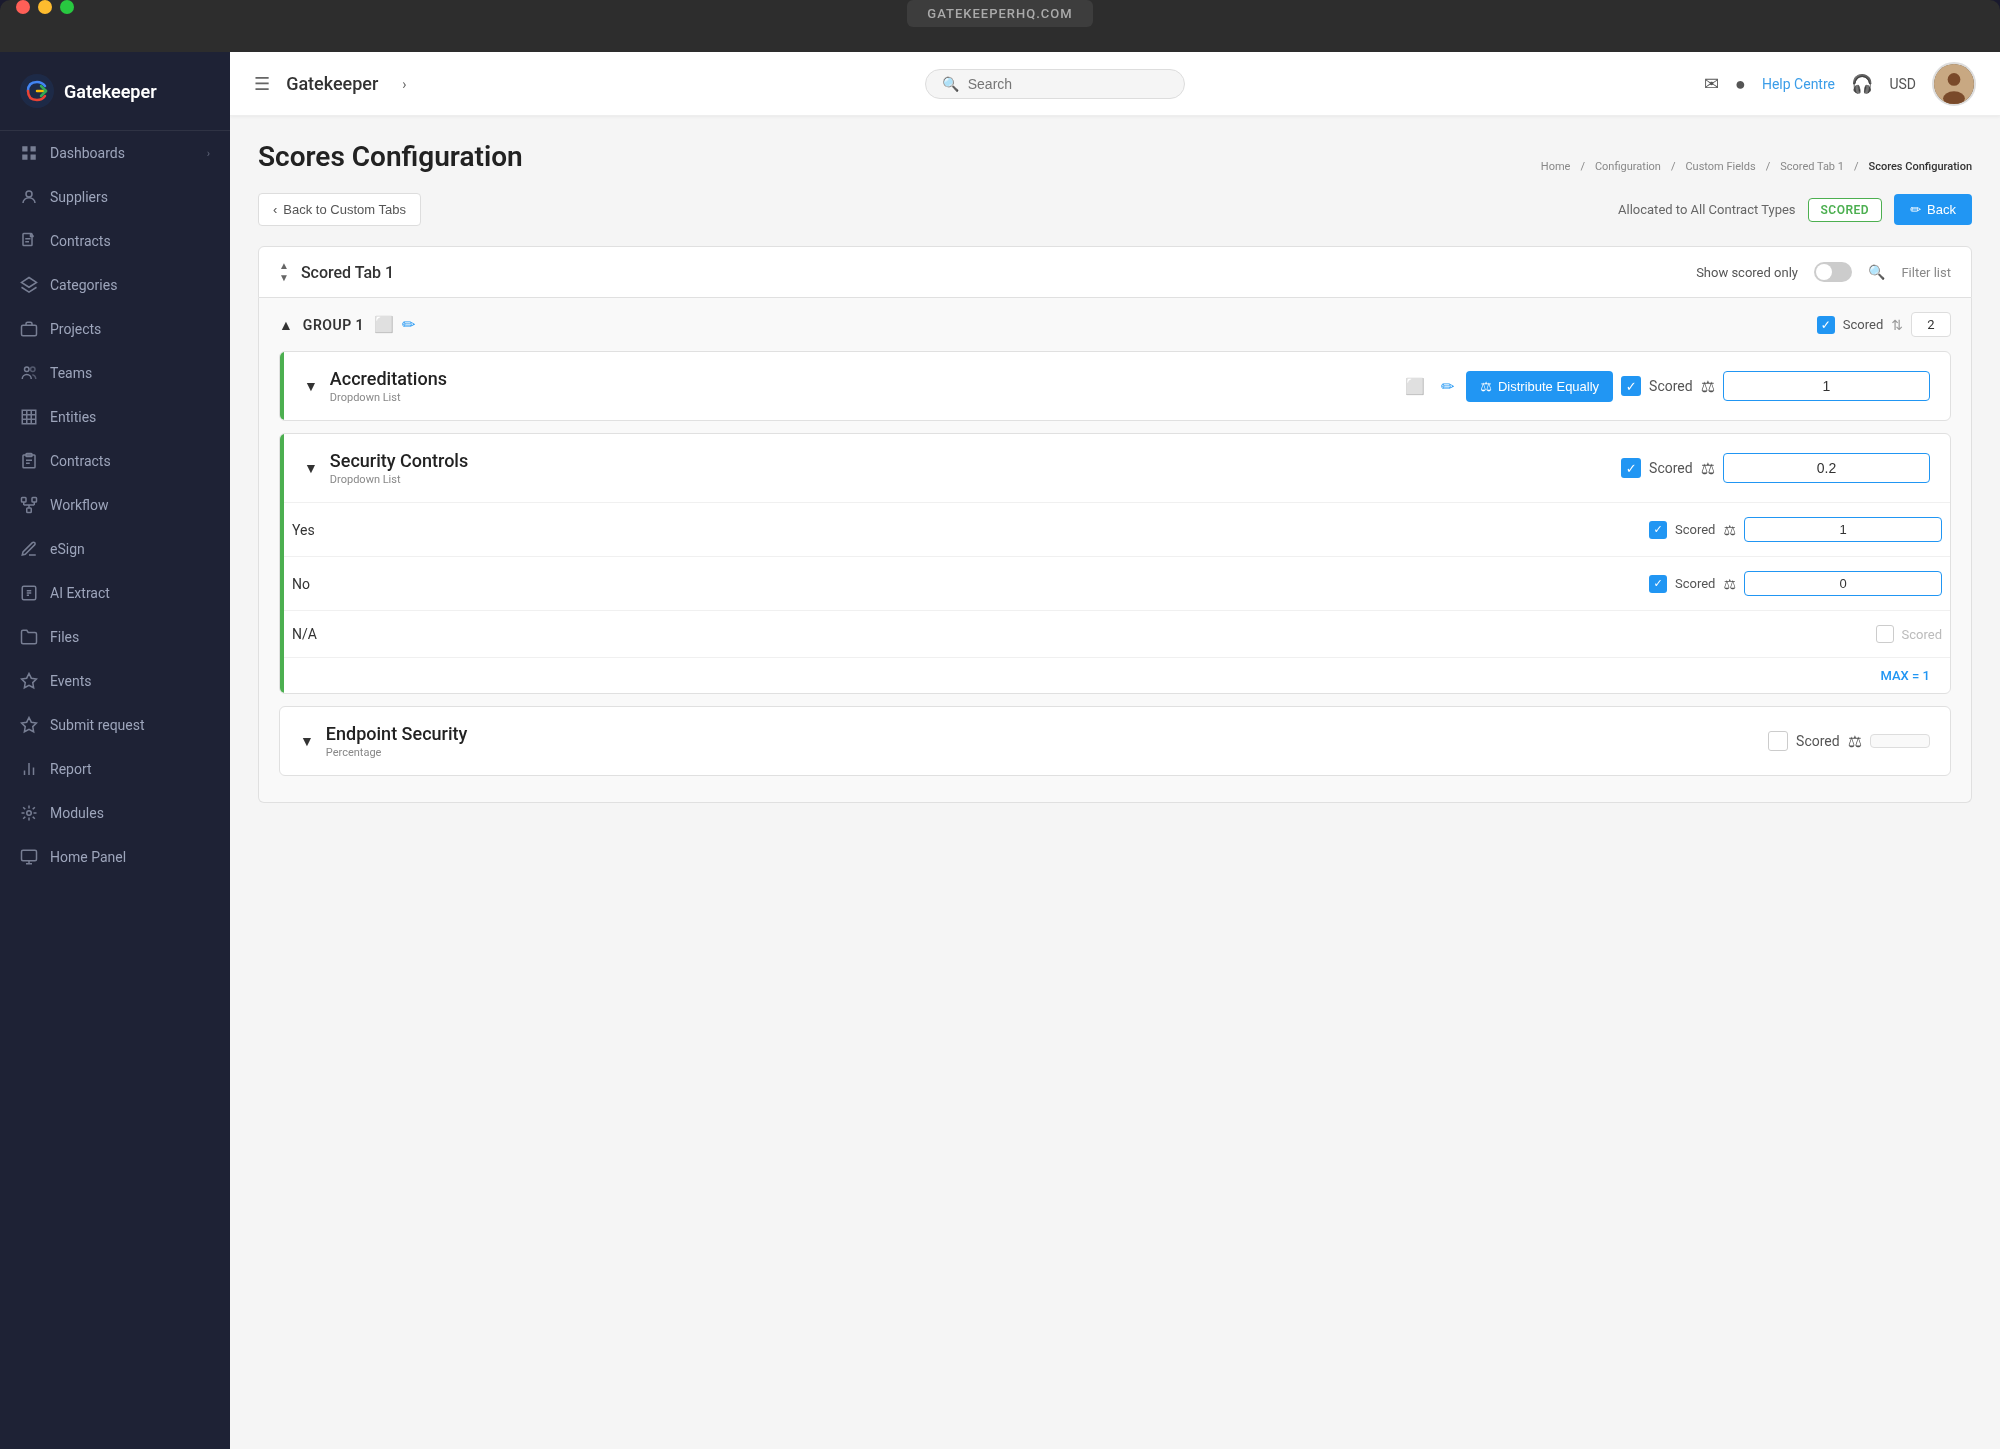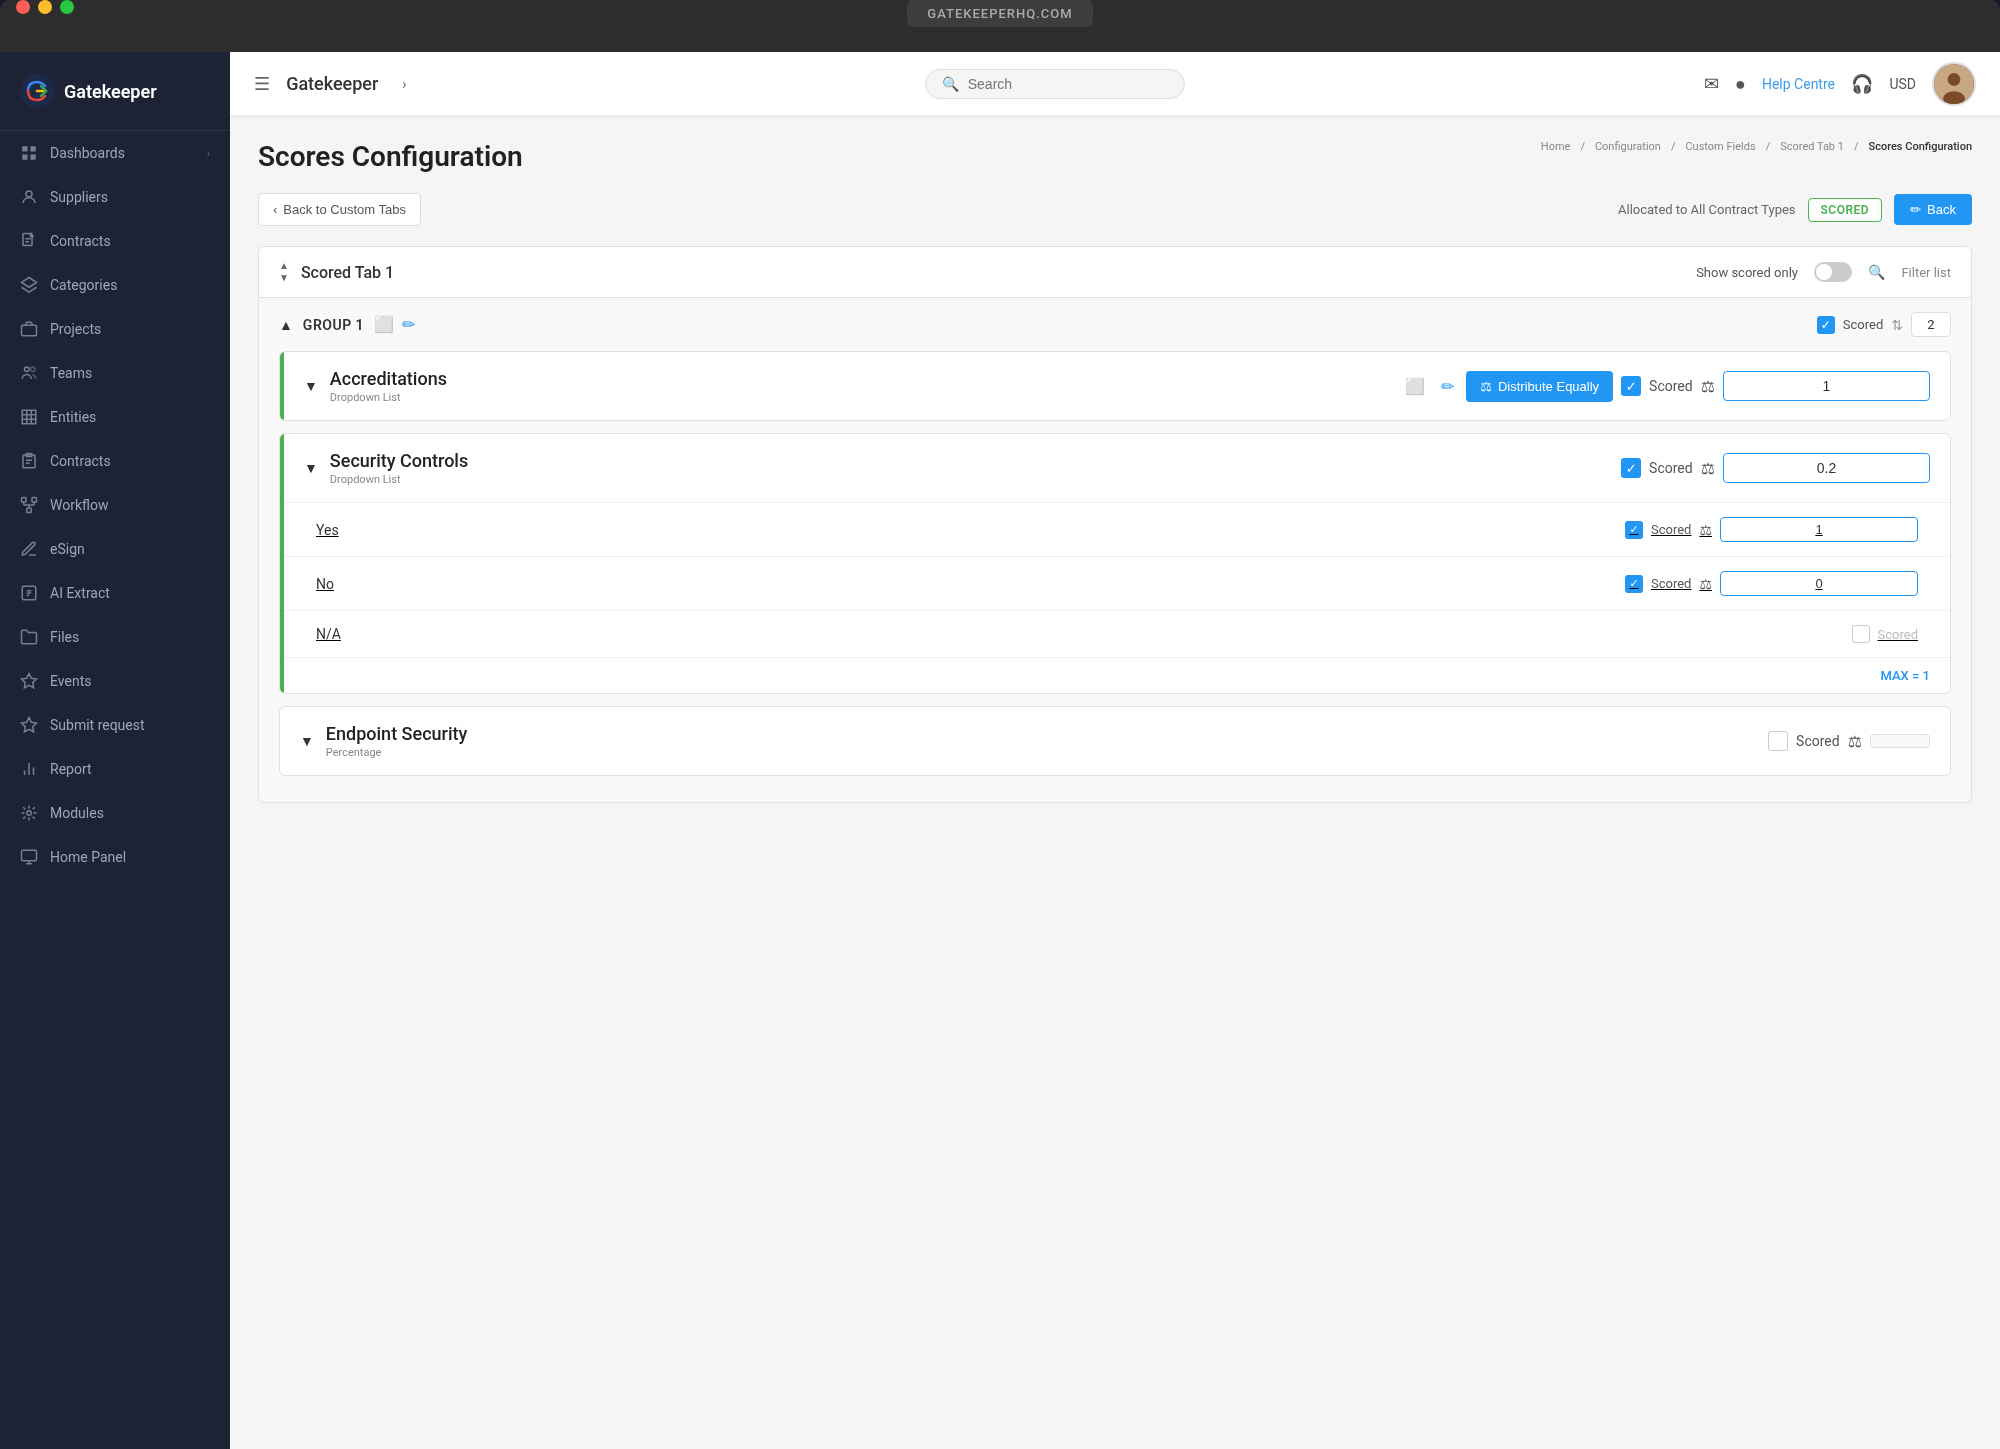--- a/index.html
+++ b/index.html
@@ -218,21 +218,21 @@
     
     .content {
       flex: 1;
       overflow-y: auto;
       padding: 24px 28px;
     }
 
     
     .page-header {
       display: flex;
-      align-items: flex-start;
+      align-items: flex-end;
       justify-content: space-between;
       margin-bottom: 20px;
     }
     .page-title {
       font-size: 28px;
       font-weight: 600;
       color: #222;
     }
     .breadcrumb {
       display: flex;
@@ -488,23 +488,22 @@
       text-align: center;
     }
 
     
     .field-rows {
       border-top: 1px solid #f0f0f0;
     }
     .field-row {
       display: flex;
       align-items: center;
-      padding: 14px 32px;
+      padding: 14px 8px;
       border-bottom: 1px solid #f0f0f0;
-      text-decoration: underline;
     }
     .field-row:last-child { border-bottom: none; }
     .field-row-label {
       flex: 1;
       font-size: 14px;
       color: #333;
     }
     .field-row-actions {
       display: flex;
       align-items: center;

